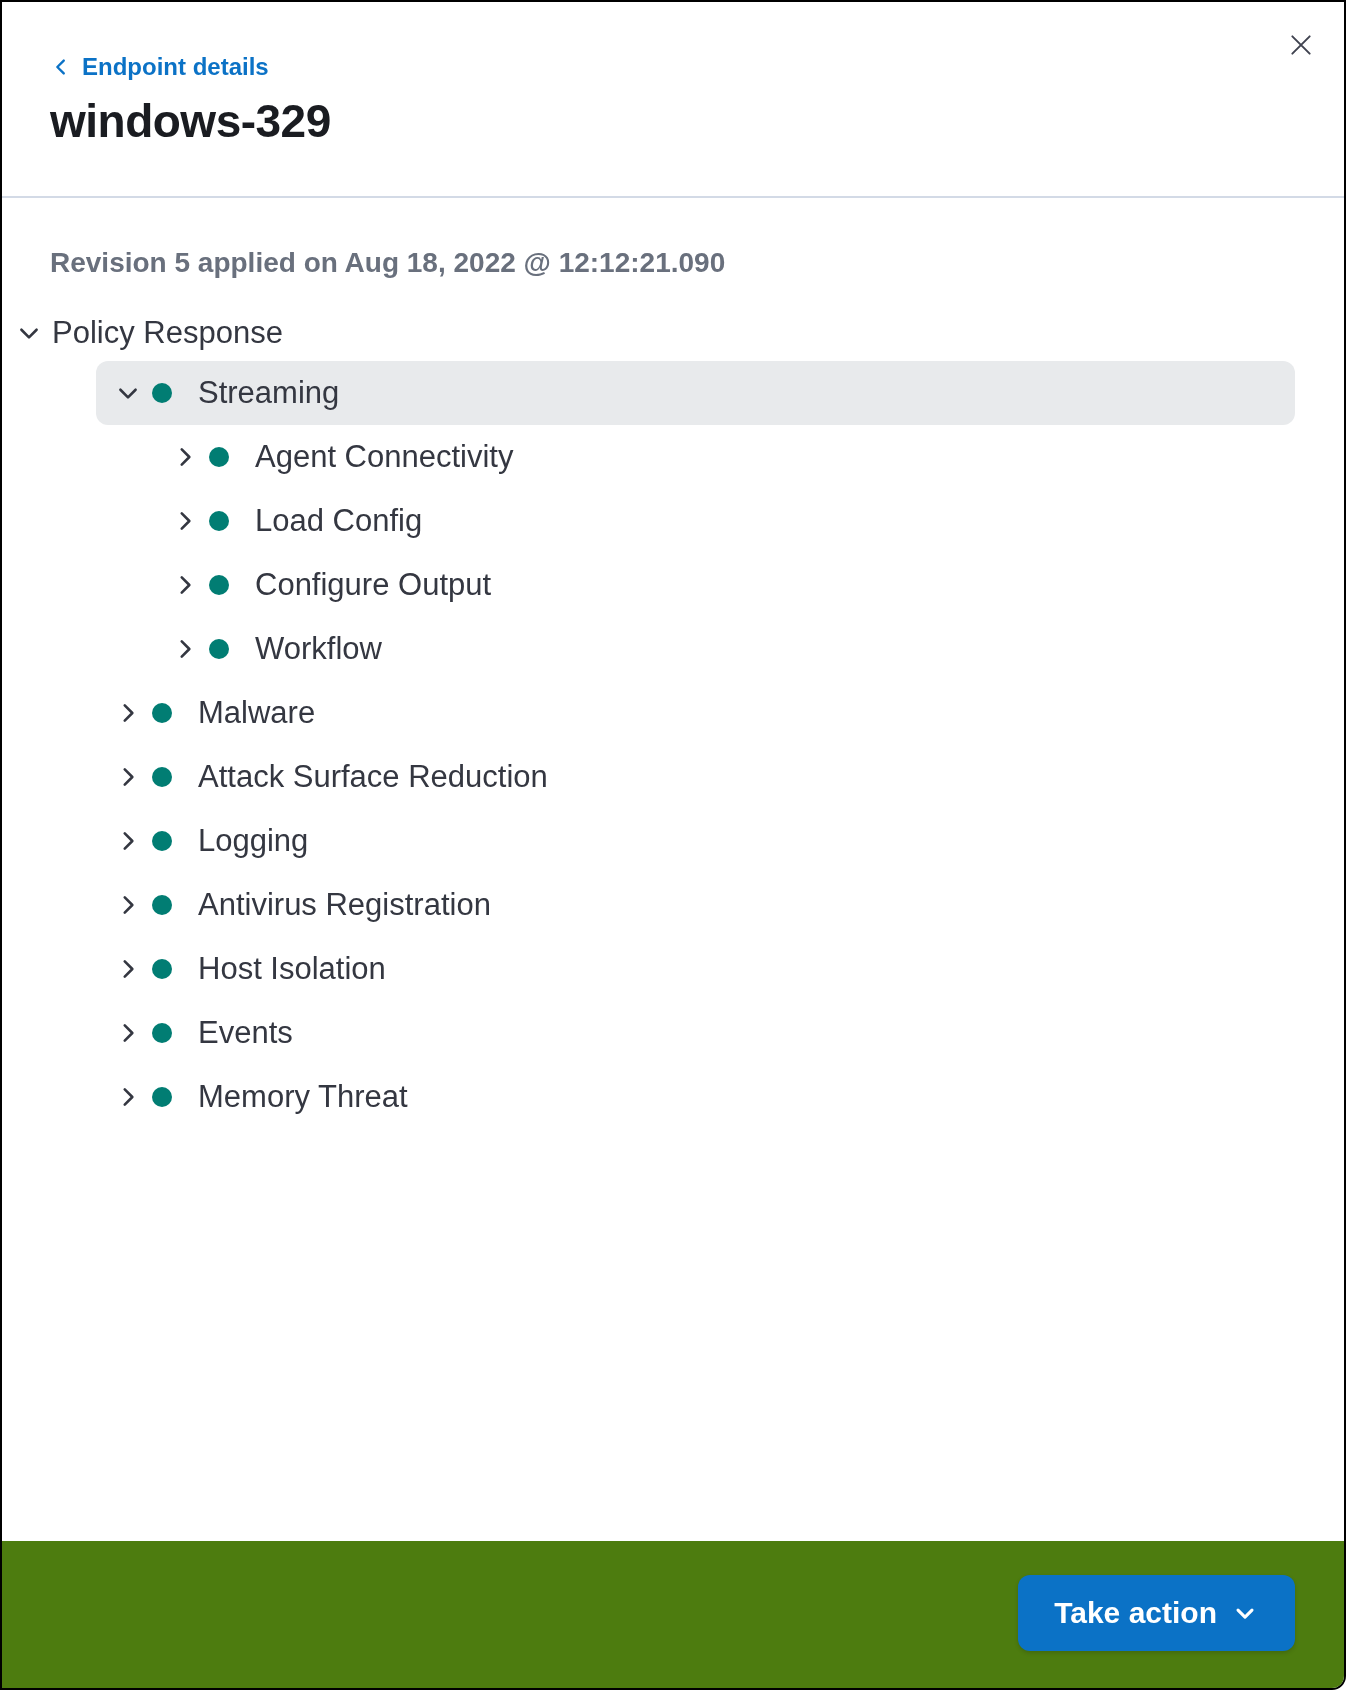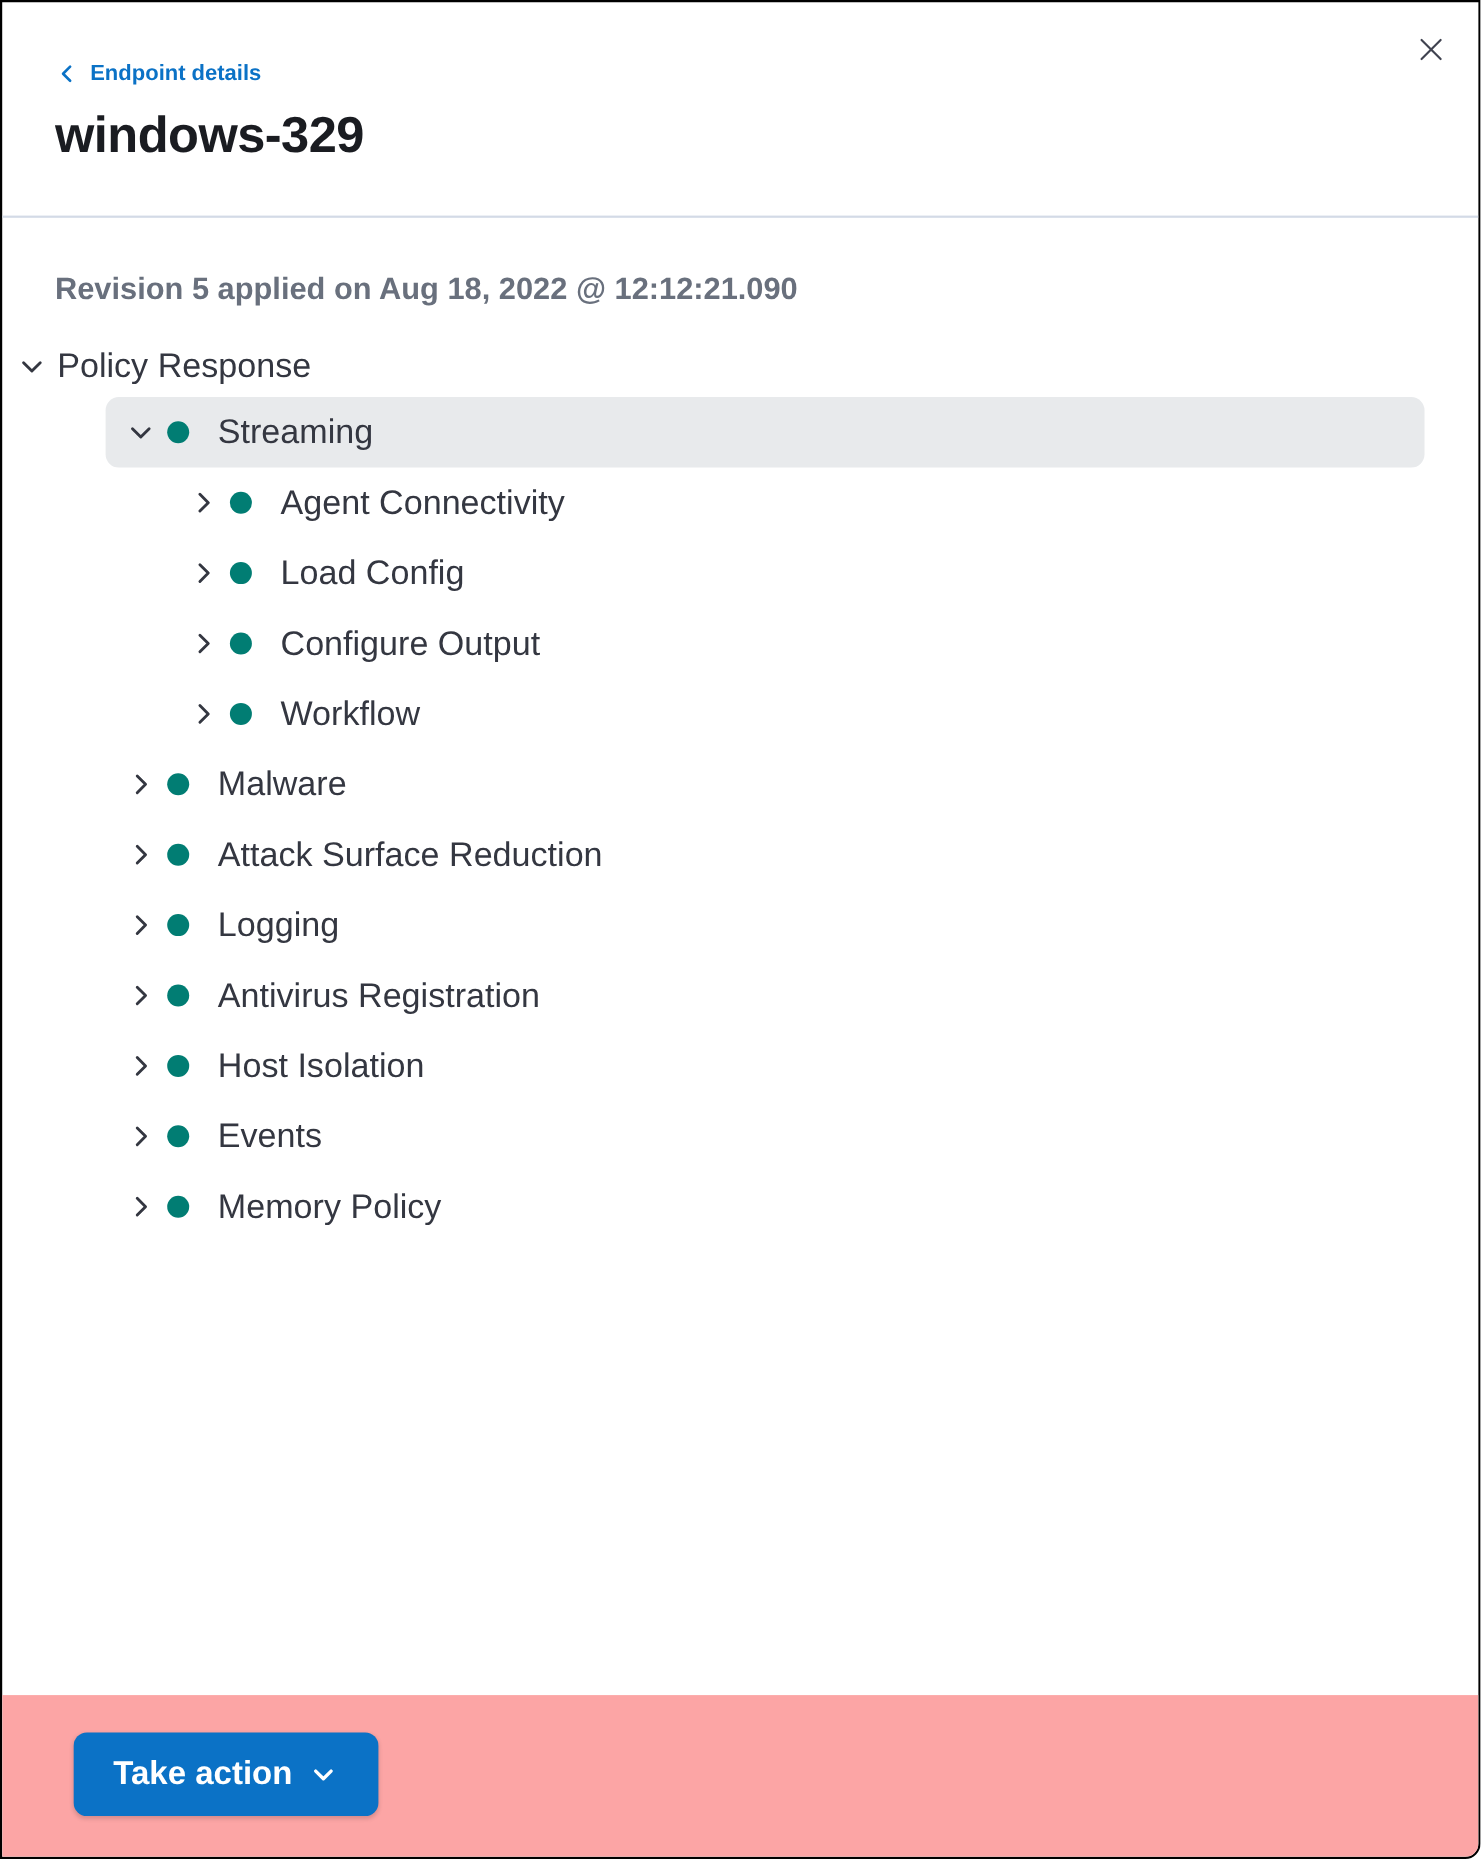--- a/index.html
+++ b/index.html
@@ -20,21 +20,21 @@
   
   .header {
     height:196px; flex:0 0 auto;
     padding:50px 48px 0 48px;
     border-bottom:2px solid #D3DAE6;
     position:relative;
   }
   .back-link {
     display:inline-flex; align-items:center; gap:10px;
     color:var(--accent); cursor:pointer;
-    font-size:20px; font-weight:700; line-height:30px;
+    font-size:24px; font-weight:700; line-height:30px;
   }
   .back-link svg { display:block; }
   .page-title {
     margin-top:12px;
     font-size:46px; font-weight:700; line-height:54px;
     color:#1A1C21; letter-spacing:-0.5px;
   }
   .close-btn {
     position:absolute; top:28px; right:27px;
     width:32px; height:32px;
@@ -71,22 +71,22 @@
   .dot {
     width:20px; height:20px; border-radius:50%;
     background:var(--teal);
     flex:0 0 auto; margin-right:26px;
   }
   .tree-label { font-size:31px; line-height:36px; color:#343741; }
   .tree-row.root .tree-label { font-size:31px; }
   
   .footer {
     flex:0 0 auto; height:147px;
-    background:#fca5a5;
-    display:flex; justify-content:flex-start; align-items:flex-start;
+    background:#4d7c0f;
+    display:flex; justify-content:flex-end; align-items:flex-start;
     padding:34px 49px 0 65px;
   }
   .take-action-btn {
     height:76px; padding:0 36px;
     background:var(--accent); color:#fff;
     border:none; border-radius:12px;
     font-family:inherit;
     font-size:30px; font-weight:600; line-height:76px;
     display:flex; align-items:center; gap:14px;
     cursor:pointer;
@@ -245,21 +245,21 @@
       </div>
 
 
       <div class="tree-row lvl1">
         <span class="tw">
             <svg width="26" height="26" viewBox="0 0 24 24" fill="none" stroke="currentColor" stroke-width="2.4" stroke-linecap="round" stroke-linejoin="round">
               <path d="M9 5l7 7-7 7"></path>
             </svg>
           </span>
         <span class="dot"></span>
-        <span class="tree-label">Memory Policy</span>
+        <span class="tree-label">Memory Threat</span>
       </div>
 
     </div>
   </div>
 
   <div class="footer">
     <button class="take-action-btn">
       <span>Take action</span>
       <span>
         <svg width="28" height="28" viewBox="0 0 24 24" fill="none" stroke="currentColor" stroke-width="2.6" stroke-linecap="round" stroke-linejoin="round">

